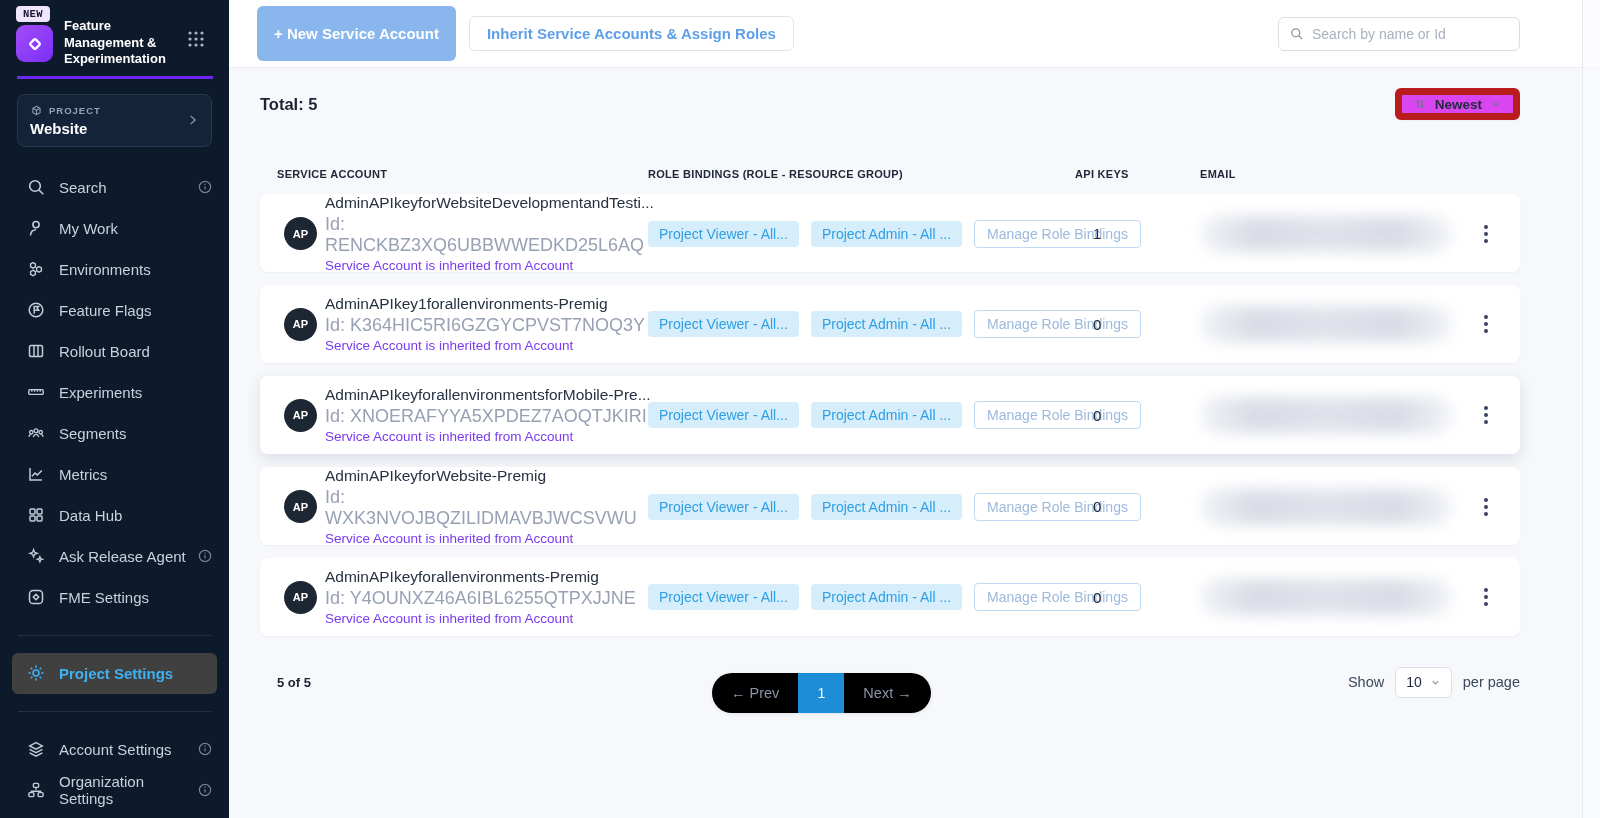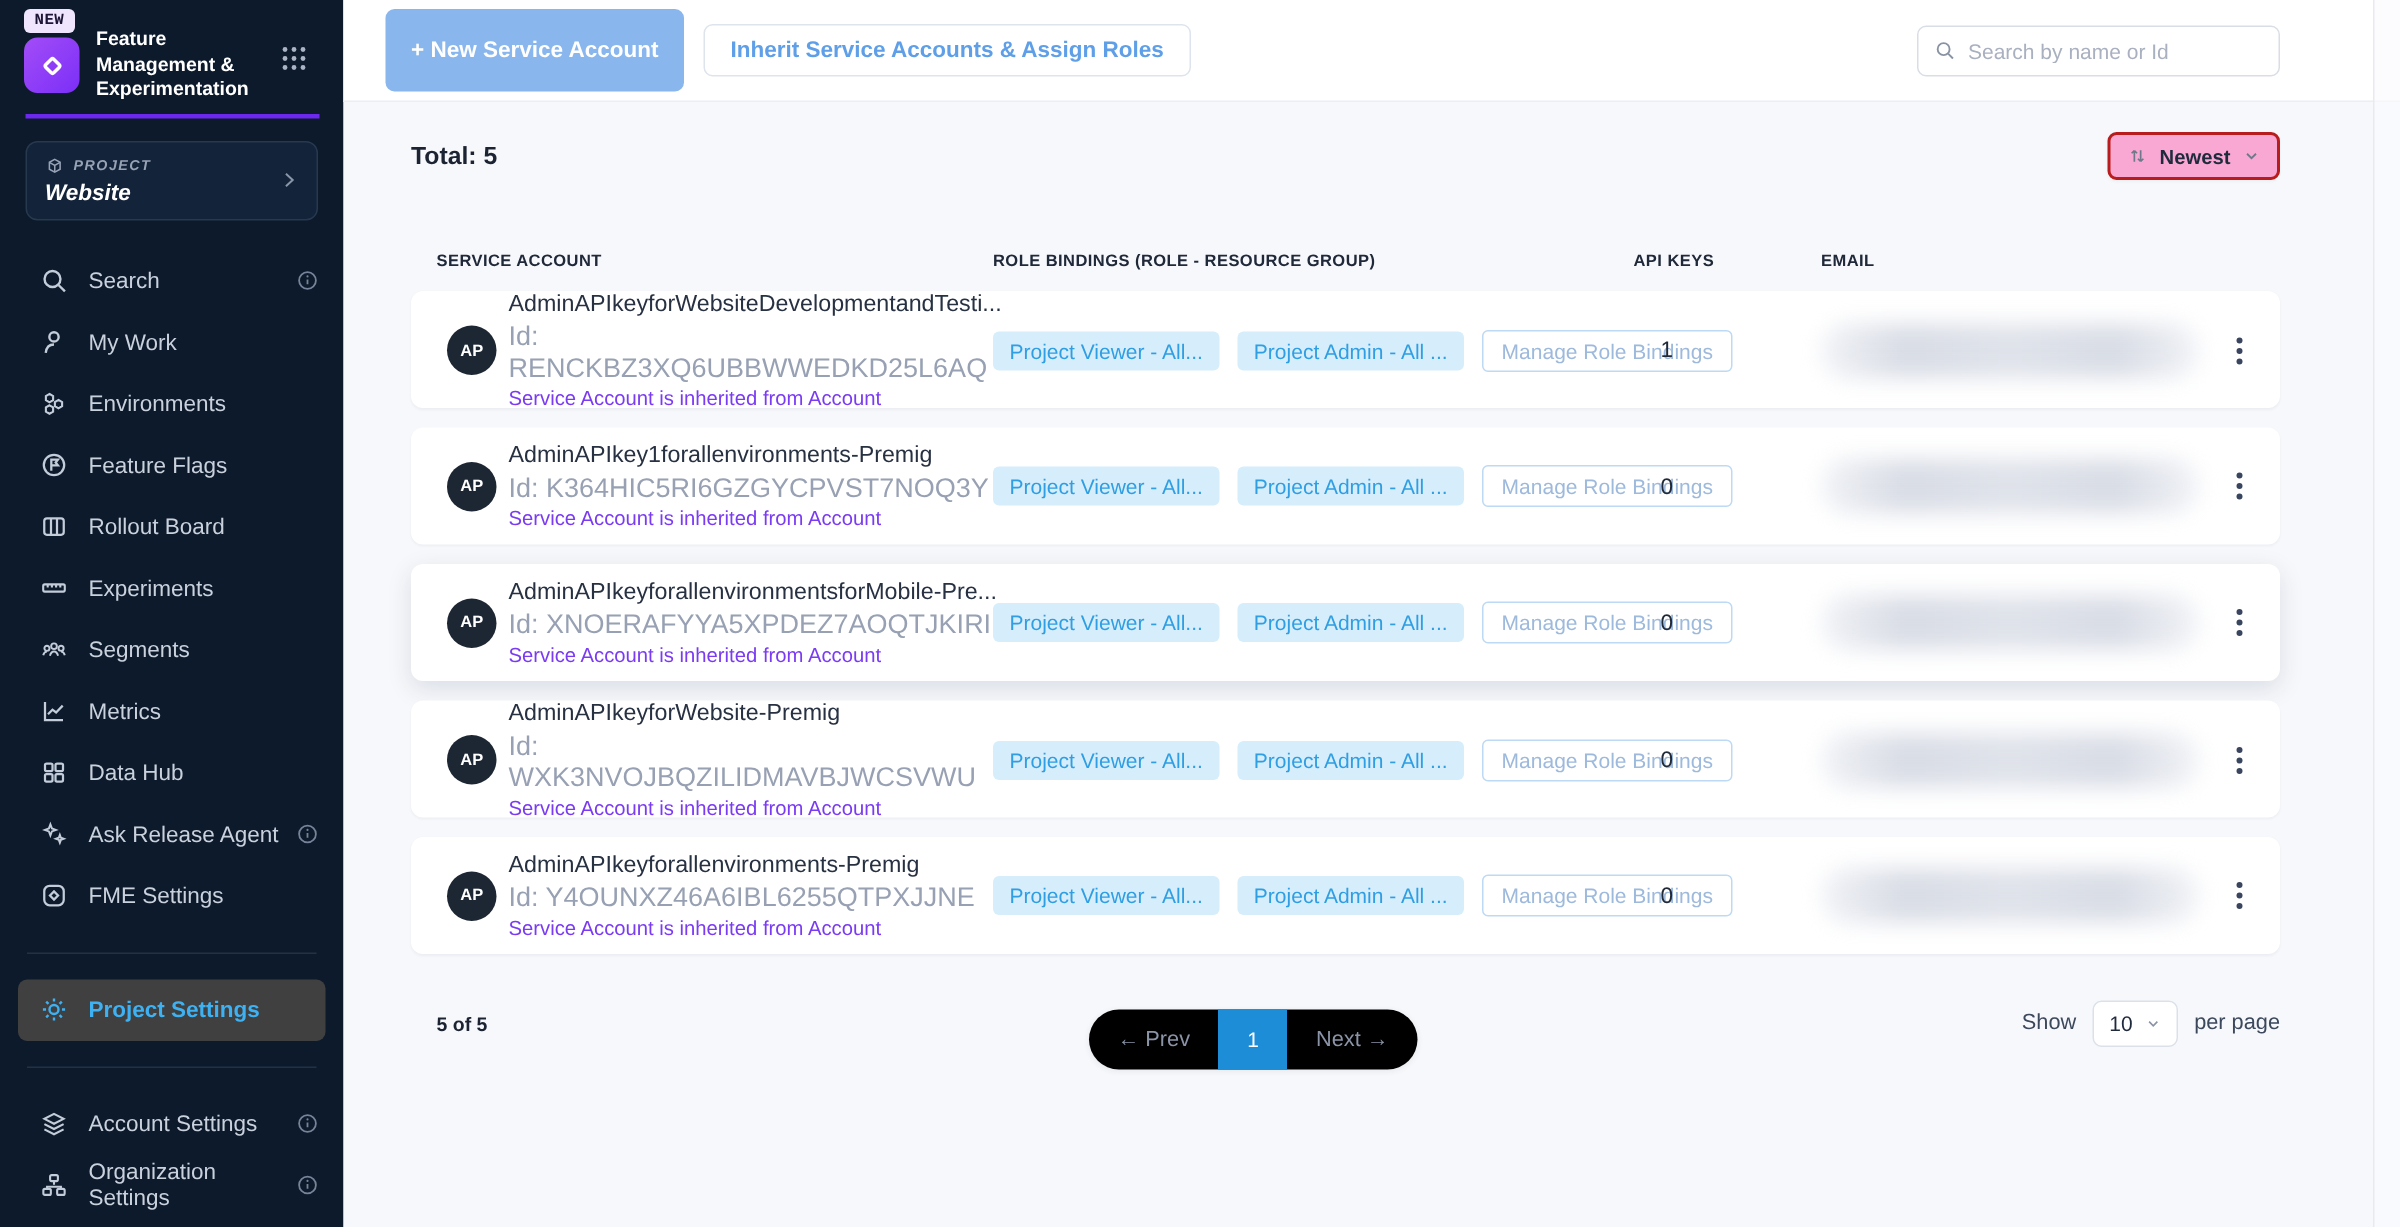--- a/index.html
+++ b/index.html
@@ -10,21 +10,21 @@
   
   .sidebar { width:229px; flex-shrink:0; background:#0d1a2b; color:#c6cedb; position:relative; }
   .brand { display:flex; padding:6px 12px 0 16px; position:relative; }
   .brand-left { display:flex; flex-direction:column; align-items:flex-start;font-family:Liberation Mono, monospace; }
   .new-badge { background:#efe6fd; color:#1d1535; font-size:10.5px; font-weight:bold; padding:2px 7px; border-radius:4px; margin-bottom:3px; letter-spacing:.3px; }
   .logo { width:37px; height:37px; border-radius:9px; background:linear-gradient(135deg,#a34df8,#7b2ff7); display:flex; align-items:center; justify-content:center; }
   .brand-title { font-size:13px; font-weight:bold; color:#ffffff; line-height:1.28; width:118px; margin:12px 0 0 11px; }
   .apps-grid { position:absolute; right:24px; top:30px; color:#aab4c4; cursor:pointer; }
   .brand-rule { height:3px; background:#6d28f0; margin:8px 16px 0 17px; }
 
-  .project-card { margin:15px 17px 0 17px; background:#13233a; border:1px solid #27394f; border-radius:8px; padding:9px 12px; position:relative; cursor:pointer;font-style:italic; }
+  .project-card { margin:15px 17px 0 17px; background:#13233a; border:1px solid #27394f; border-radius:8px; padding:9px 12px; position:relative; cursor:pointer; }
   .project-label { display:flex; align-items:center; gap:6px; color:#97a2b4; font-size:9.5px; font-weight:bold; letter-spacing:1px; }
   .project-value { color:#ffffff; font-size:15px; font-weight:bold; margin-top:3px; }
   .project-chevron { position:absolute; right:11px; top:50%; transform:translateY(-50%); color:#8a96a8; }
 
   .nav { margin-top:20px; }
   .nav-item { height:41px; display:flex; align-items:center; padding:0 16px 0 26px; cursor:pointer; font-size:15px; color:#c9d1dd; }
   .nav-item .nav-icon { color:#c3ccd9; width:20px; }
   .nav-label { margin-left:13px; flex:1; }
   .nav-info { color:#76839a; width:16px; }
   .side-divider { height:1px; background:#223246; margin:17px 18px; }
@@ -35,24 +35,24 @@
   .main { flex:1; position:relative; background:#f7f8fb; }
   .topbar { height:68px; background:#fff; border-bottom:1px solid #eceef3; display:flex; align-items:center; padding:0 80px 0 28px; gap:13px; }
   .btn-primary { background:#88b6ed; color:#fff; font-size:15px; font-weight:bold; border:none; border-radius:6px; padding:19px 17px; cursor:pointer; font-family:inherit; }
   .btn-secondary { background:#fff; color:#5e9fe8; font-size:15px; font-weight:bold; border:1px solid #dee4ec; border-radius:6px; padding:8px 17px; cursor:pointer; font-family:inherit; }
   .top-spacer { flex:1; }
   .searchbox { width:242px; height:34px; background:#fff; border:1px solid #d9dee6; border-radius:6px; display:flex; align-items:center; padding:0 10px; gap:8px; }
   .searchbox input { border:none; outline:none; flex:1; font-size:14px; color:#3a4354; font-family:inherit; }
   .searchbox input::placeholder { color:#a9b0bf; }
   .search-glyph { color:#8a93a3; }
 
-  .content { padding:0 80px 0 31px;margin-left:14px; }
+  .content { padding:0 80px 0 31px; }
   .content-head { display:flex; align-items:center; justify-content:space-between; margin-top:20px; }
   .total { font-size:16.5px; font-weight:bold; color:#1c2433; }
-  .sortbox { background:#f9a8d4; border:2px solid #b91c1c; border-radius:6px; height:32px; display:flex; align-items:center; gap:8px; padding:0 11px; cursor:pointer; box-shadow:0 1px 2px rgba(25,45,85,.04); }
+  .sortbox { background:#d946ef; border:7px solid #b91c1c; border-radius:6px; height:32px; display:flex; align-items:center; gap:8px; padding:0 11px; cursor:pointer; box-shadow:0 1px 2px rgba(25,45,85,.04); }
   .sort-label { font-size:13.5px; font-weight:bold; color:#1f2a3c; }
   .sort-arrows,.sort-chevron { color:#6e7889; }
 
   .table-head { display:grid; grid-template-columns:371px 427px 125px 252px 1fr; padding-left:17px; margin-top:48px; }
   .th { font-size:11px; font-weight:bold; color:#20293a; letter-spacing:.3px; }
 
   .rows { margin-top:14px; }
   .row { height:78px; background:#fff; border-radius:8px; margin-bottom:13px; display:grid; grid-template-columns:65px 323px 427px 125px 252px 1fr; align-items:center; box-shadow:0 1px 2px rgba(20,40,80,.05); }
   .row.elevated { box-shadow:0 5px 16px rgba(25,45,85,.13); }
   .avatar { width:33px; height:33px; margin-left:24px; border-radius:50%; background:#1d2733; color:#fff; font-size:11px; font-weight:bold; display:flex; align-items:center; justify-content:center; }

